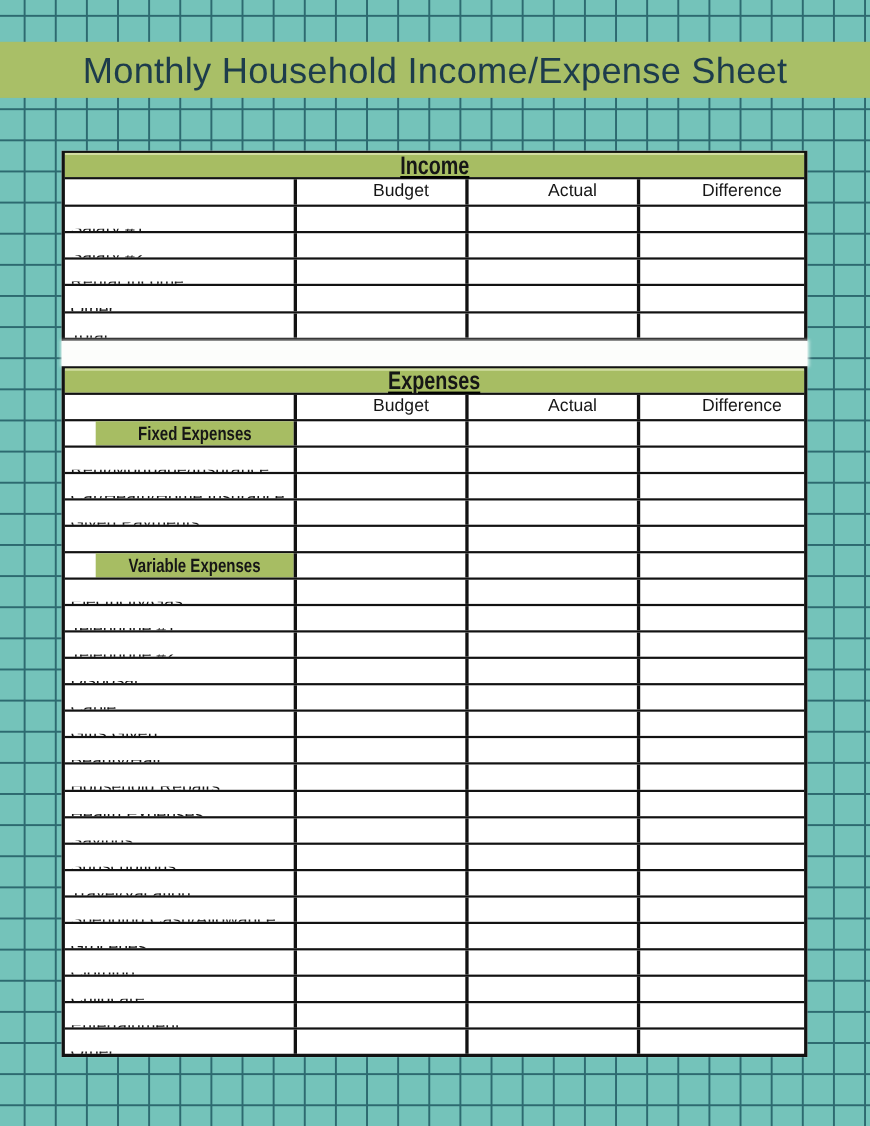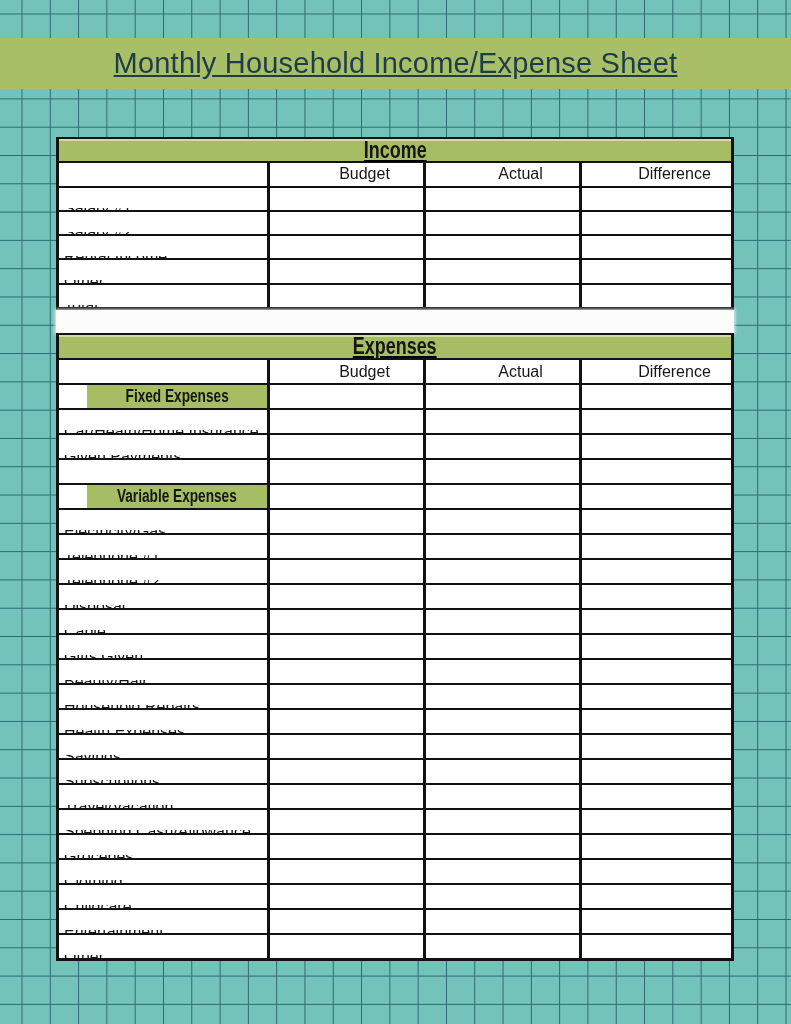--- a/index.html
+++ b/index.html
@@ -16,22 +16,22 @@
     background-size: 28.3px 28.3px;
     background-position: 21.5px 13.5px;
   }
 
   .banner {
     position:absolute; left:0; top:38px; width:100%; height:51px;
     background: var(--banner, #a9bf67);
     display:flex; align-items:center; justify-content:center;
   }
   .title {
-    font-size:29px; color: var(--titletext, #1d3c4c);
-    letter-spacing:0.2px; white-space:nowrap;text-decoration:underline;
+    font-size:33px; color: var(--titletext, #1d3c4c);
+    letter-spacing:0.2px; white-space:nowrap;
   }
 
   .tbl {
     position:absolute; left:56px; width:678px;
     background:#fff;
     border:3px solid var(--line, #121212);
     border-top-width:2px;
     box-sizing:border-box;
     display:flex; flex-direction:column;
   }
@@ -141,20 +141,26 @@
       </div>
       <div class="row">
         <div class="cell section">
           <span class="condensed section-text">Fixed Expenses</span>
         </div>
         <div class="cell entry"></div>
         <div class="cell entry"></div>
         <div class="cell entry"></div>
       </div>
       <div class="row">
+        <div class="cell label">Rent/Mortgage/Insurance</div>
+        <div class="cell entry"></div>
+        <div class="cell entry"></div>
+        <div class="cell entry"></div>
+      </div>
+      <div class="row">
         <div class="cell label">Car/Heath/Home Insurance</div>
         <div class="cell entry"></div>
         <div class="cell entry"></div>
         <div class="cell entry"></div>
       </div>
       <div class="row">
         <div class="cell label">Given Payments</div>
         <div class="cell entry"></div>
         <div class="cell entry"></div>
         <div class="cell entry"></div>

